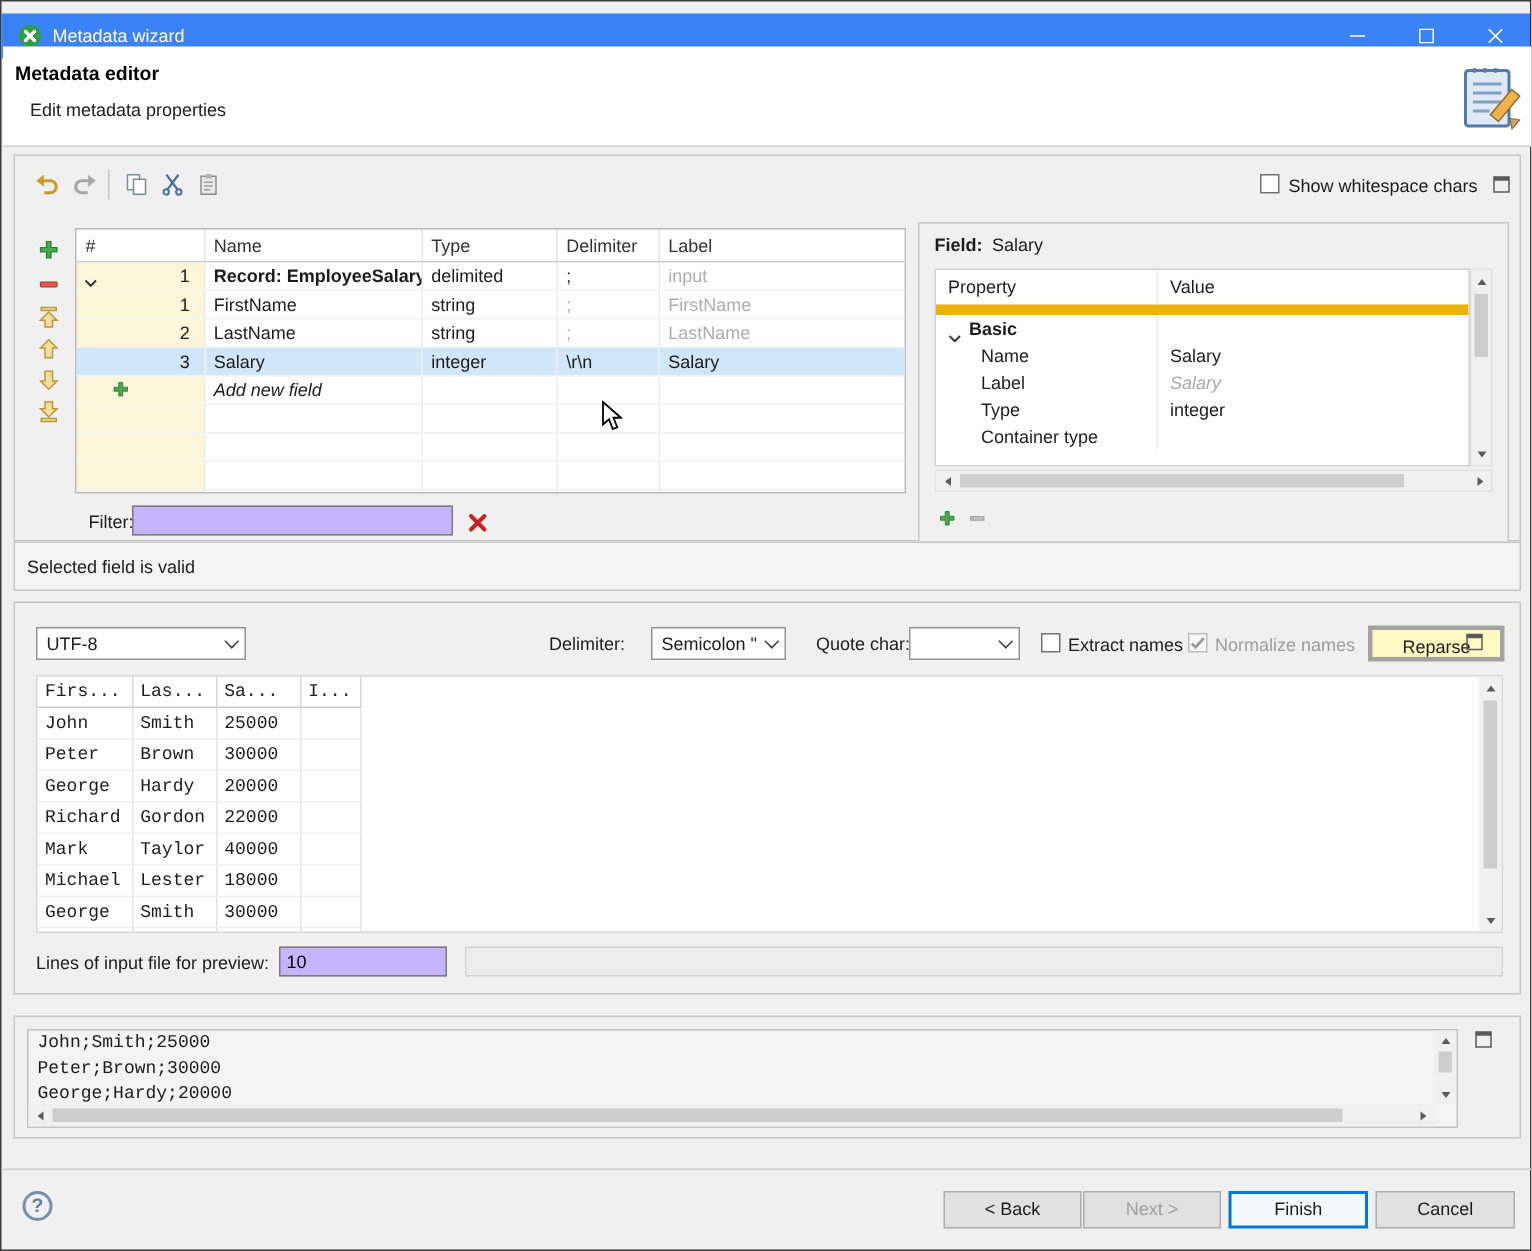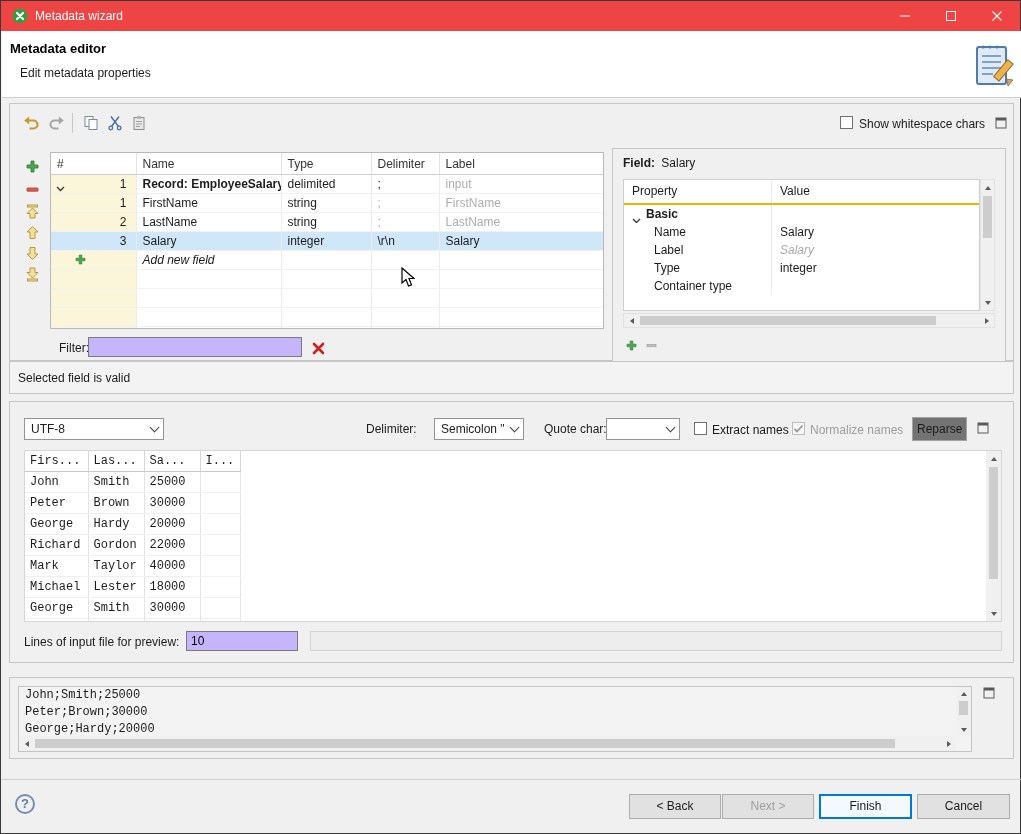--- a/index.html
+++ b/index.html
@@ -1,20 +1,20 @@
 <!DOCTYPE html>
 <html><head>
 <meta charset="utf-8">
 <style>
   html,body{margin:0;padding:0;}
   body{width:1021px;height:834px;overflow:hidden;font-family:"Liberation Sans",sans-serif;font-size:12px;color:#1c1c1c;background:#f0f0f0;}
   #window{position:relative;width:1021px;height:834px;background:#f0f0f0;border:1px solid #3a3a3a;box-sizing:border-box;}
 
   
-  .titlebar{position:absolute;left:0;top:0;width:100%;height:30px;background:#ef4444;}
+  .titlebar{position:absolute;left:0;top:8px;width:100%;height:30px;background:#3b82f6;}
   .tb-title{position:absolute;left:34px;top:8px;color:#fff;font-size:12px;white-space:nowrap;}
   .app-icon{position:absolute;left:11px;top:7px;width:16px;height:16px;}
   .win-btn{position:absolute;top:0;width:46px;height:30px;display:flex;align-items:center;justify-content:center;}
 
   
   .header{position:absolute;left:1px;top:30px;width:1019px;height:66px;background:#fff;border-bottom:1px solid #cfcfcf;}
   .h-title{position:absolute;left:8px;top:10px;font-weight:bold;font-size:13px;color:#000;}
   .h-sub{position:absolute;left:18px;top:35px;font-size:12px;color:#1c1c1c;}
   .h-icon{position:absolute;left:971px;top:8px;}
 
@@ -46,21 +46,21 @@
   .ital{font-style:italic;}
   .tree-chev{position:absolute;left:5px;top:6px;}
   .addplus{position:absolute;left:24px;top:3px;}
 
   .tinput{position:absolute;border:1px solid #7a7a7a;background:#c4b5fd;font-family:"Liberation Sans",sans-serif;font-size:12px;padding:1px 4px;box-sizing:border-box;}
 
   
   .panel-title{position:absolute;left:10px;top:7px;white-space:nowrap;}
   .props{position:absolute;left:10px;top:30px;width:357px;height:132px;background:#fff;border:1px solid #cfcfcf;overflow:hidden;box-sizing:border-box;font-size:12px;}
   .prow{display:flex;height:18px;line-height:18px;}
-  .prow.phead{height:23px;line-height:23px;border-bottom:2px solid #eab308;}
+  .prow.phead{height:23px;line-height:23px;border-bottom:7px solid #eab308;}
   .pc1{width:148px;border-right:1px solid #ececec;position:relative;white-space:nowrap;overflow:hidden;box-sizing:border-box;padding-left:8px;}
   .pc1.indent{padding-left:30px;}
   .pc2{flex:1;padding-left:8px;white-space:nowrap;overflow:hidden;}
   .vmuted{color:#a9a9a9;font-style:italic;}
   .basic-chev{position:absolute;left:8px;top:6px;}
   .pc1.group-cell{padding-left:22px;font-weight:bold;}
 
   
   .sb{position:absolute;background:#f0f0f0;border:1px solid #e2e2e2;box-sizing:border-box;}
   .sb-btn{position:absolute;display:flex;align-items:center;justify-content:center;}
@@ -75,21 +75,21 @@
   .status span{position:absolute;left:8px;top:9px;}
 
   
   .combo{position:absolute;height:22px;background:#fff;border:1px solid #949494;box-sizing:border-box;}
   .combo .val{position:absolute;left:6px;right:18px;top:0;line-height:20px;overflow:hidden;white-space:nowrap;}
   .combo .dd{position:absolute;right:0;top:0;width:17px;height:100%;display:flex;align-items:center;justify-content:center;}
   .chev-s{width:6px;height:6px;border-right:1.3px solid #3f3f3f;border-bottom:1.3px solid #3f3f3f;transform:rotate(45deg);margin-top:-3px;}
 
   .plabel{position:absolute;white-space:nowrap;}
 
-  .reparse{position:absolute;height:24px;background:#737373;border:1px solid #a3a3a3;padding:0 4px;line-height:22px;box-sizing:border-box;}
+  .reparse{position:absolute;height:24px;background:#fef9c3;border:3px solid #a3a3a3;padding:0 20px;line-height:22px;box-sizing:border-box;}
 
   
   .pv-wrap{position:absolute;left:14px;top:48px;width:978px;height:172px;background:#fff;border:1px solid #d6d6d6;overflow:hidden;box-sizing:border-box;}
   table.pv{border-collapse:collapse;table-layout:fixed;width:961px;font-family:"Liberation Mono",monospace;font-size:12px;}
   table.pv th{height:20px;font-weight:normal;text-align:left;padding:0 5px;border-right:1px solid #d6d6d6;border-bottom:1px solid #c9c9c9;white-space:nowrap;overflow:hidden;}
   table.pv td{height:20px;padding:0 5px;border-right:1px solid #e3e3e3;border-bottom:1px solid #efefef;white-space:nowrap;overflow:hidden;}
   table.pv .pfill{border:none;}
 
   
   .raw-area{position:absolute;left:8px;top:8px;width:954px;height:66px;background:#f3f3f3;border:1px solid #c3c3c3;box-sizing:border-box;overflow:hidden;}

